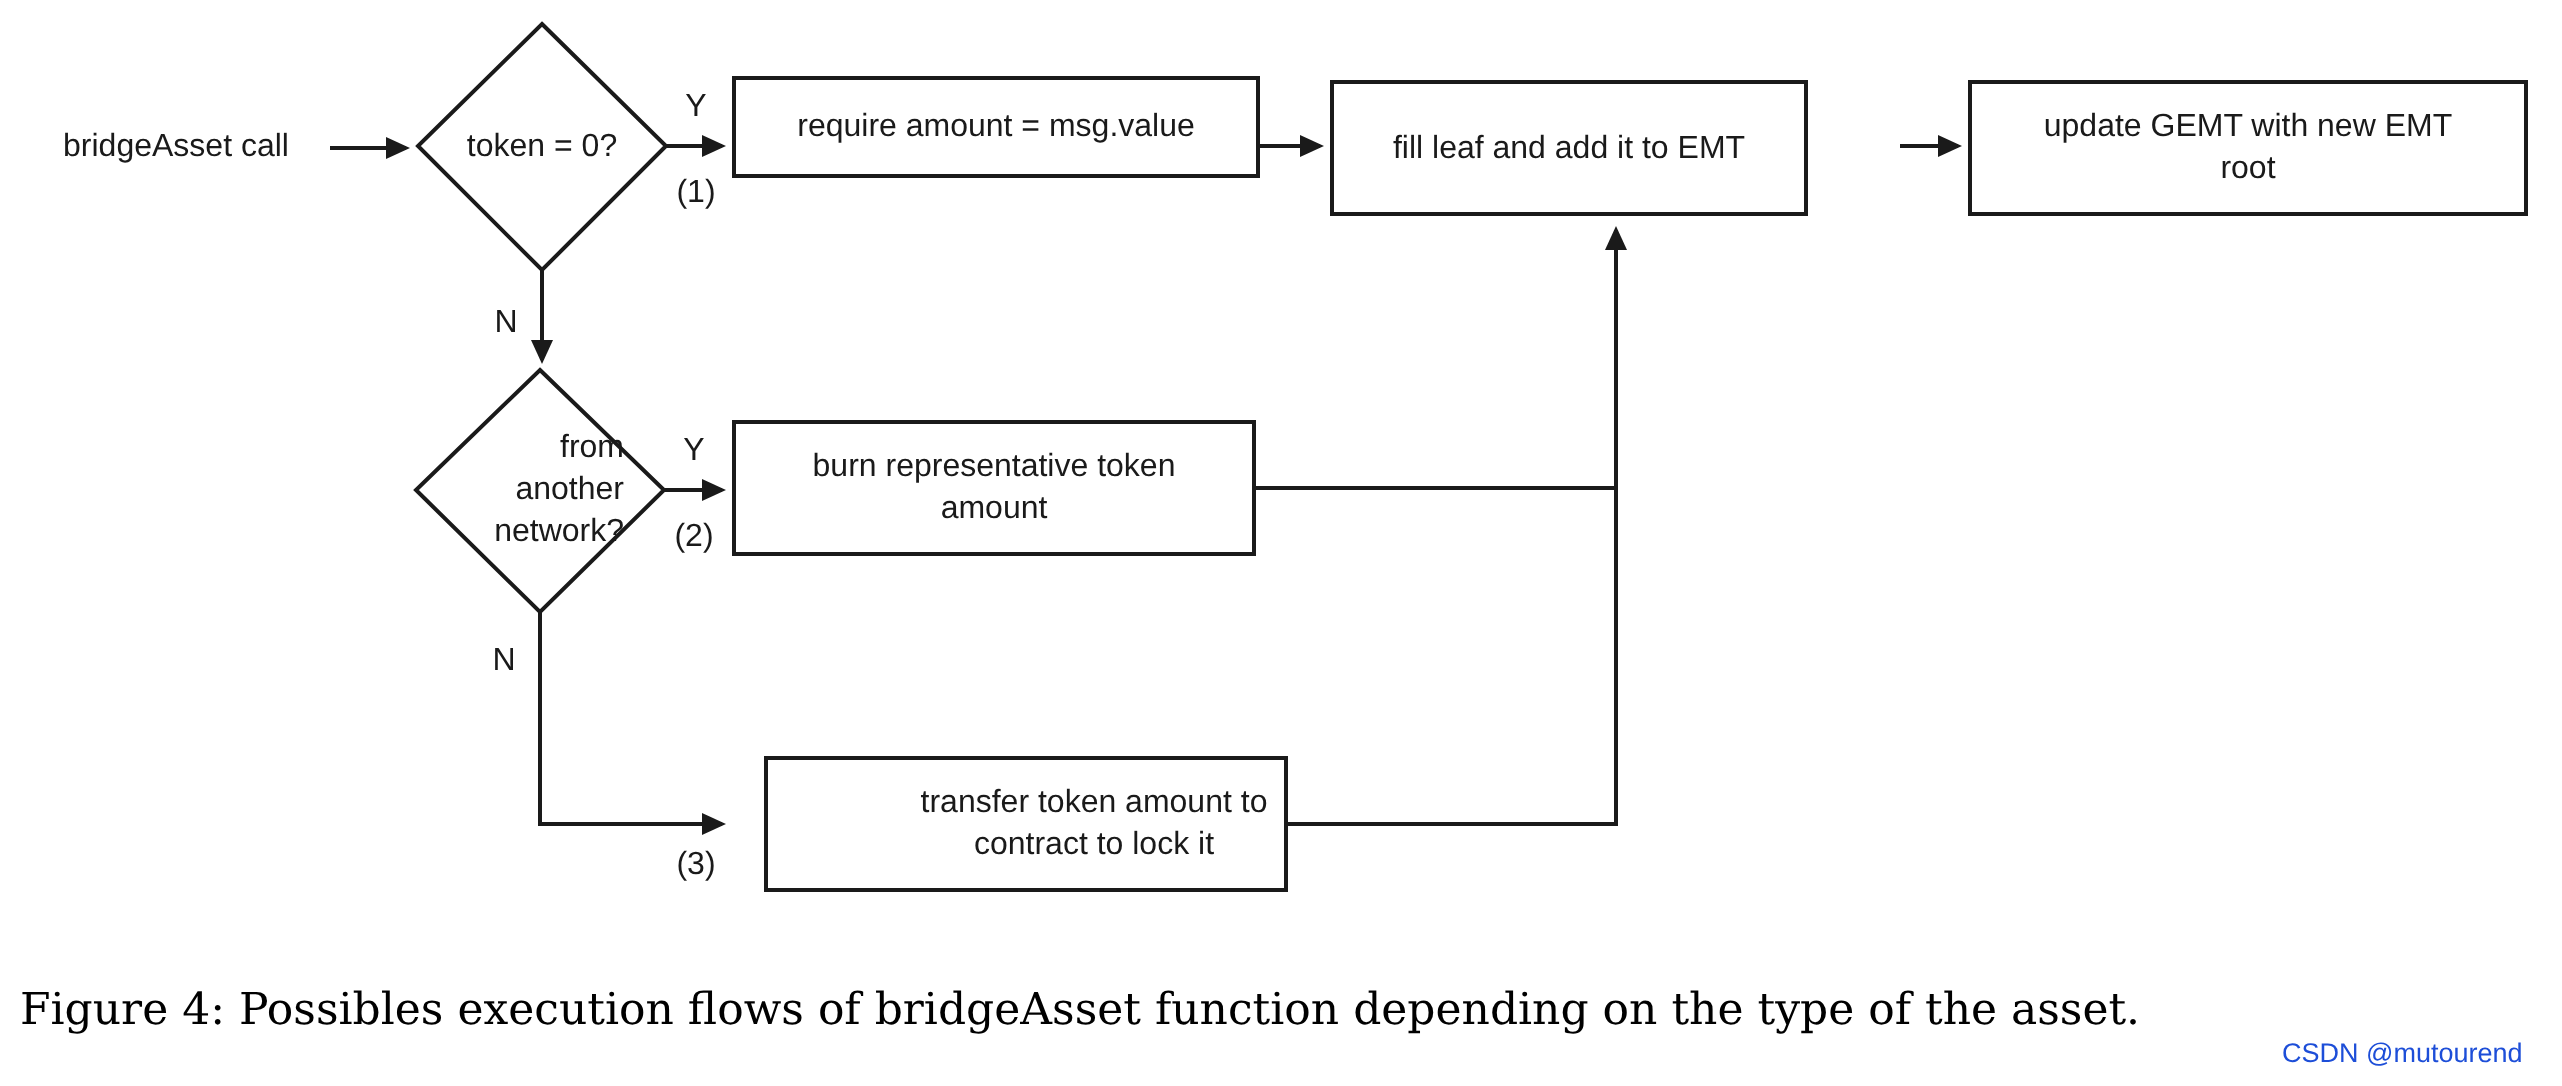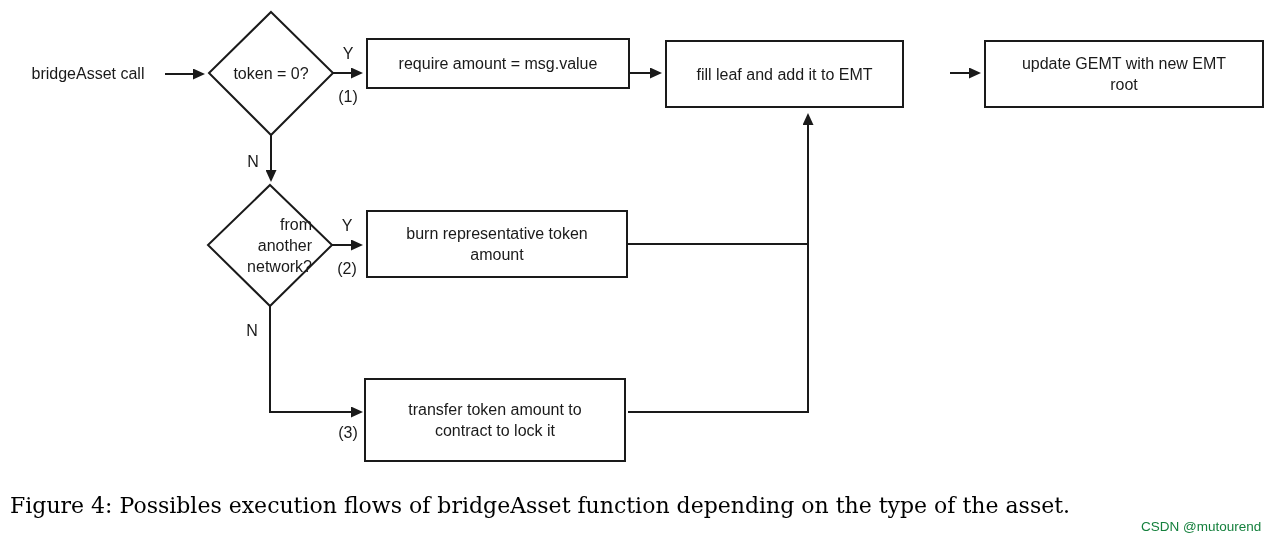--- a/index.html
+++ b/index.html
@@ -64,21 +64,21 @@
     white-space: nowrap;
   }
   .caption .b {
     font-weight: normal;
   }
   .watermark {
     position: absolute;
     left: 1141px;
     top: 519px;
     font-size: 13.5px;
-    color: #15803d;
+    color: #1d4ed8;
     white-space: nowrap;
   }
 </style>
 </head>
 <body>
 
 <div class="stage">
 
   <svg class="wires" width="1281" height="543" viewBox="0 0 1281 543">
     <defs>
@@ -131,21 +131,21 @@
   </div>
 
   <div class="node-box" style="left:984px; top:40px; width:280px; height:68px;">
     <span class="wrap-narrow">update GEMT with new EMT root</span>
   </div>
 
   <div class="node-box" style="left:366px; top:210px; width:262px; height:68px;align-items:center;">
     <span class="wrap-narrow">burn representative token amount</span>
   </div>
 
-  <div class="node-box" style="left:364px; top:378px; width:262px; height:84px;">
+  <div class="node-box" style="left:382px; top:378px; width:262px; height:68px;justify-content:flex-end;">
     <span class="wrap-narrow" style="max-width:190px;">transfer token amount to contract to lock it</span>
   </div>
 
   <div class="caption"><span class="b">Figure 4:</span><span> Possibles execution flows of </span><span class="b">bridgeAsset</span><span> function depending on the type of the asset.</span></div>
 
   <div class="watermark">CSDN @mutourend</div>
 
 </div>
 
 </body></html>

